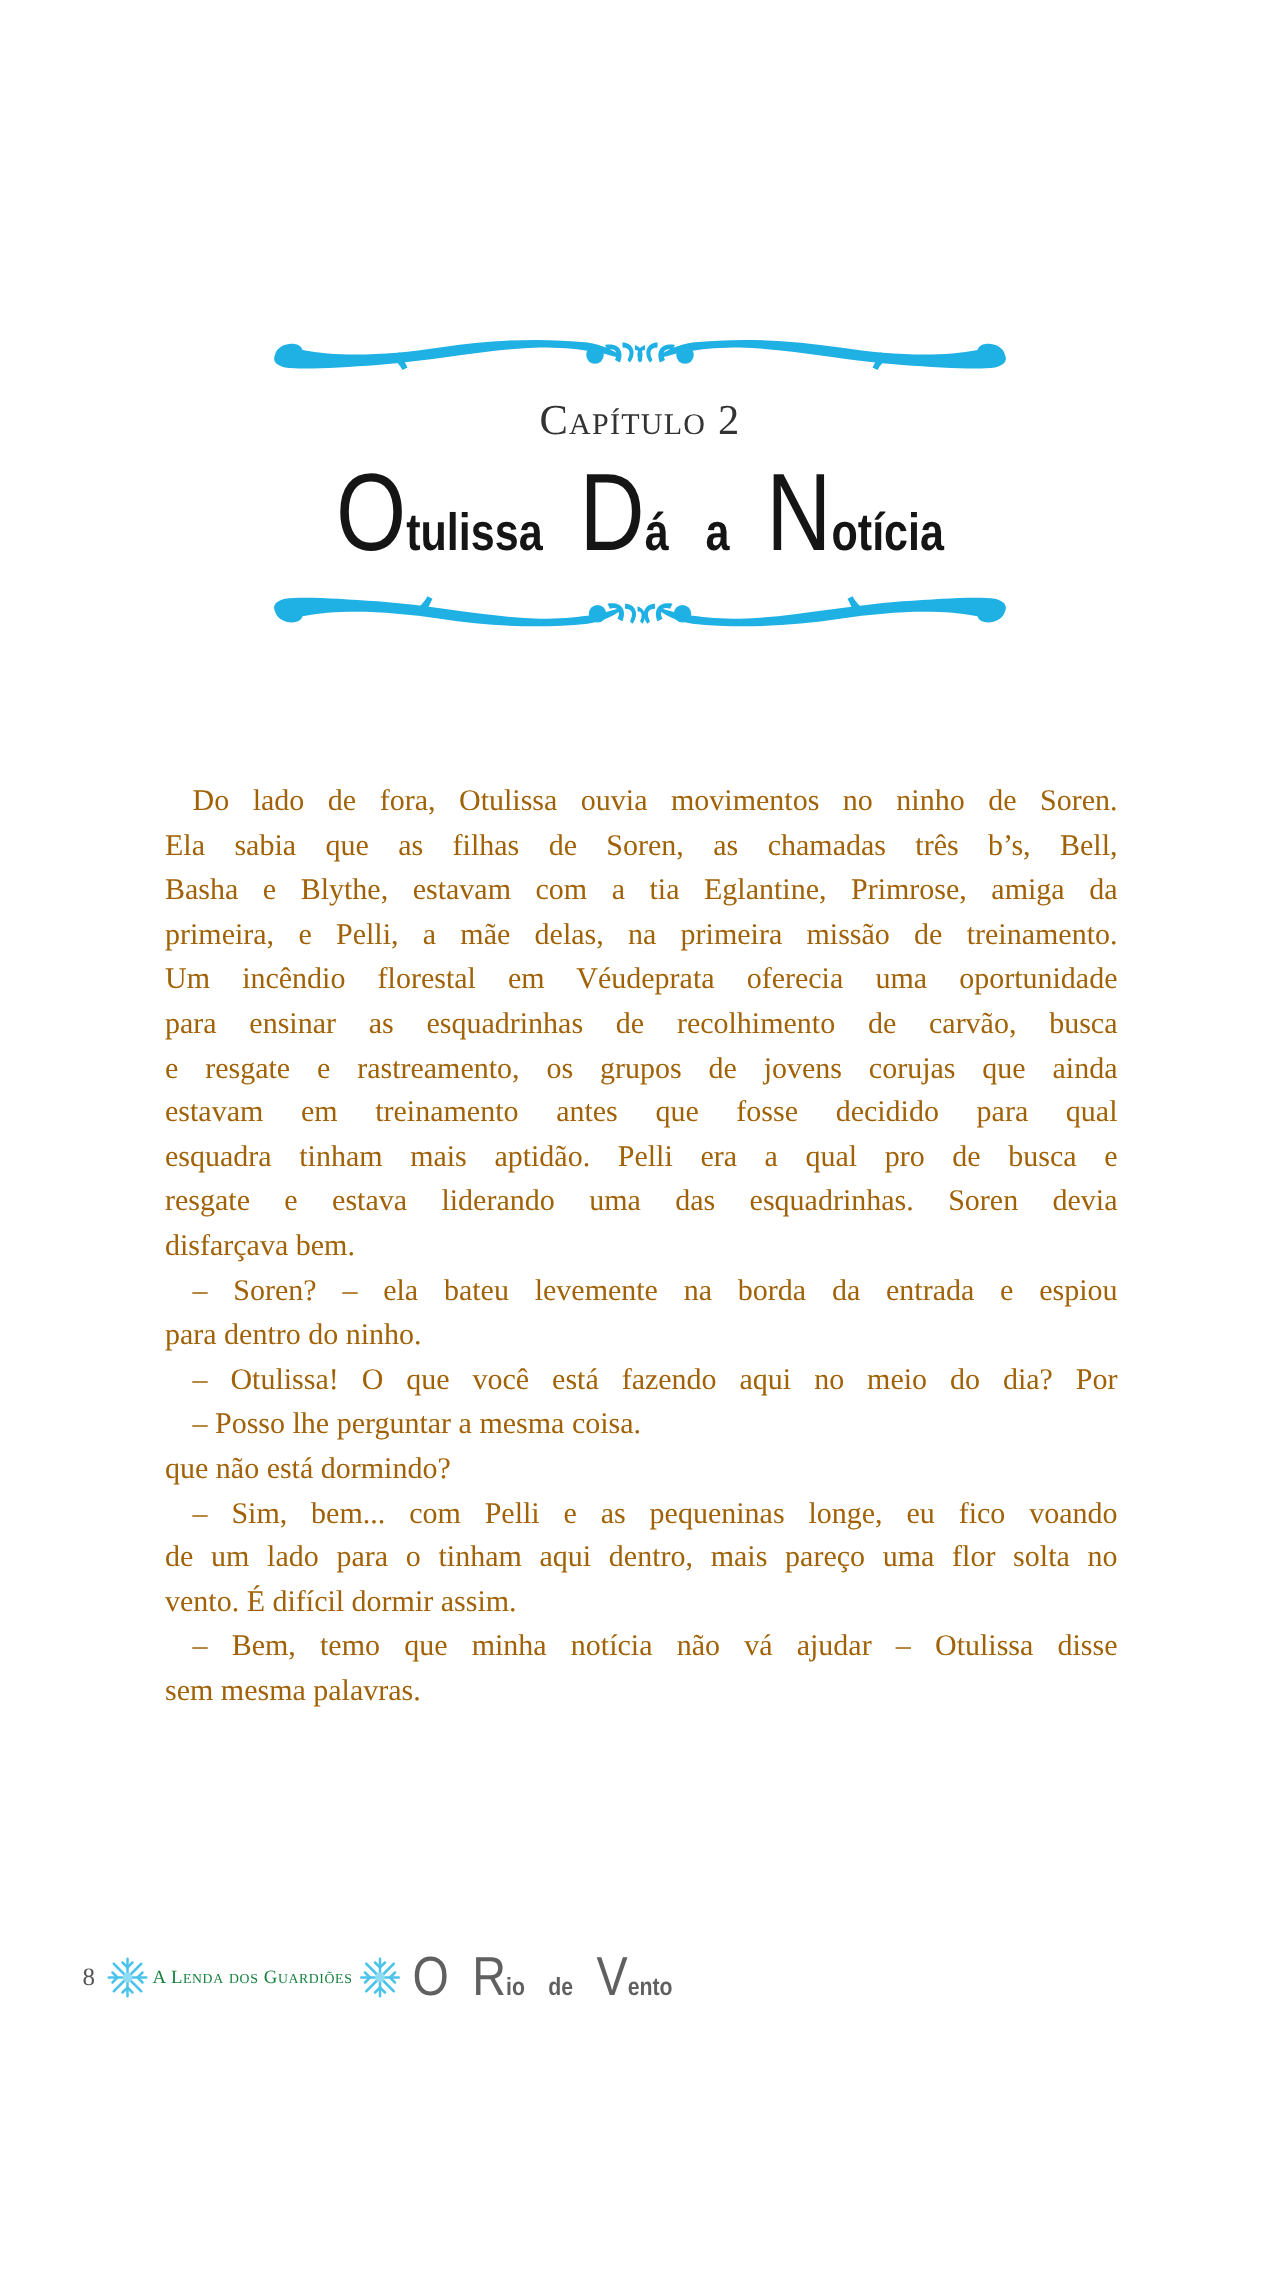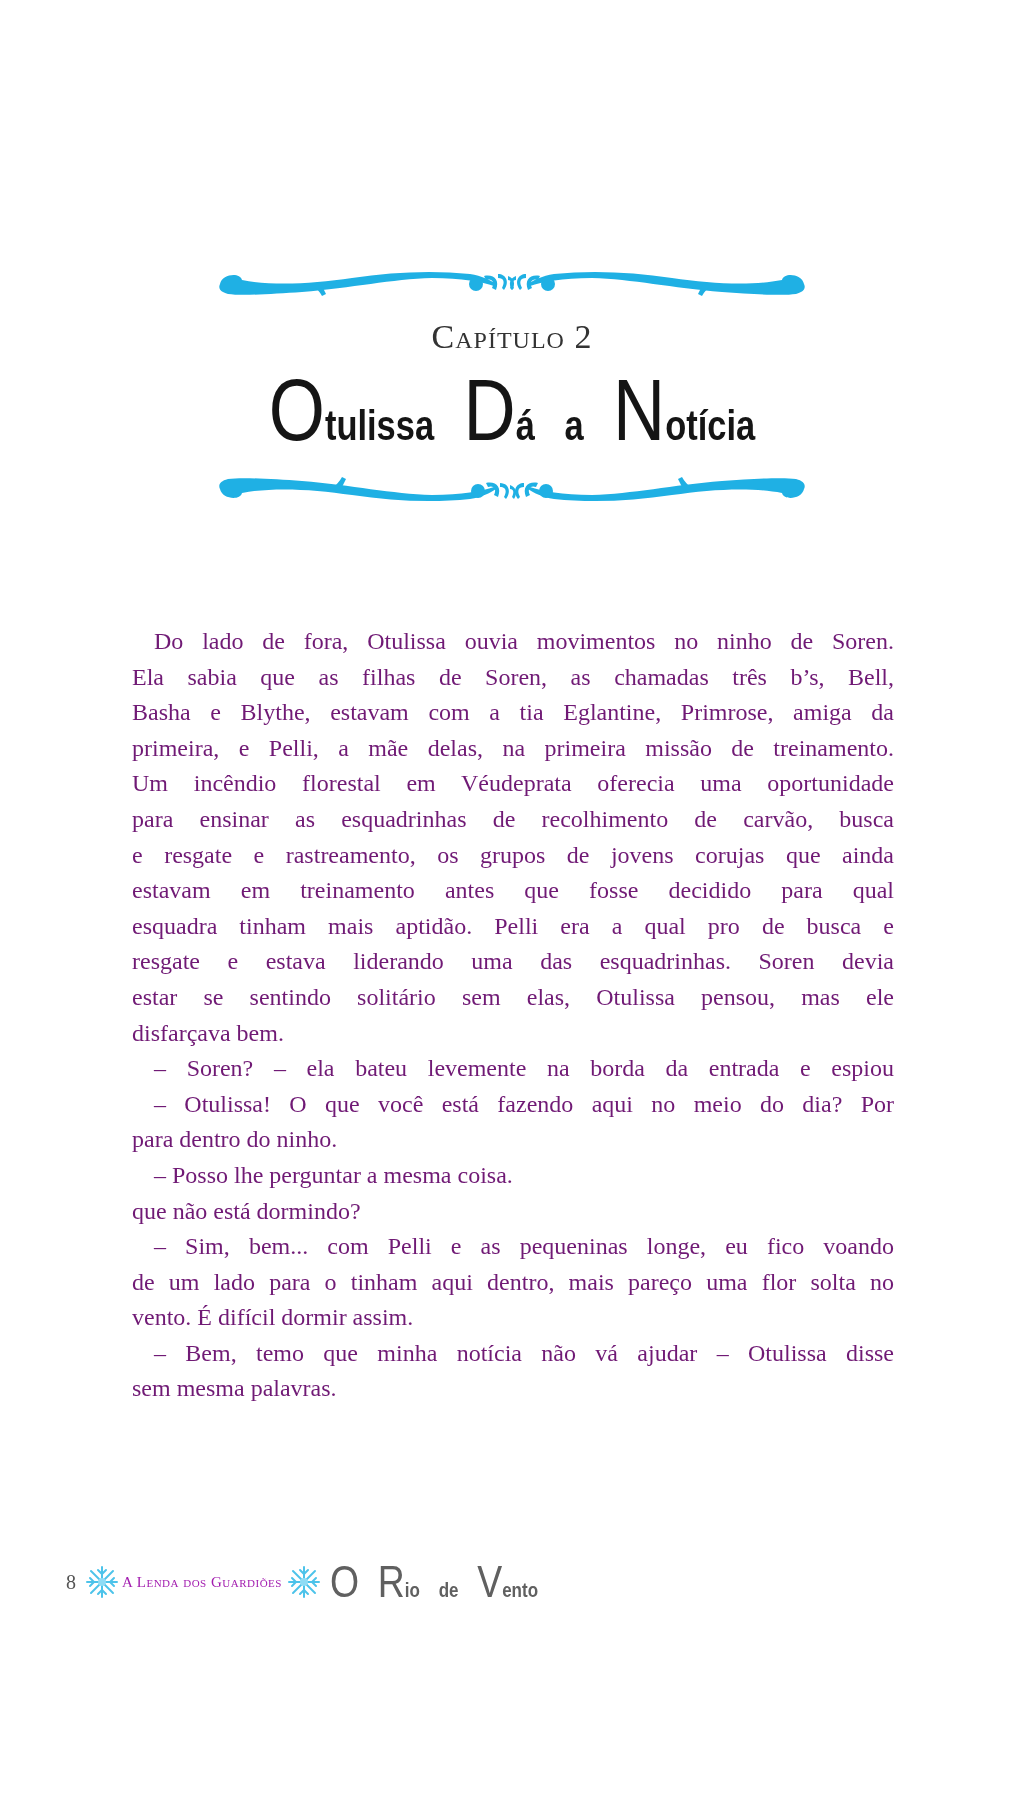--- a/index.html
+++ b/index.html
@@ -72,21 +72,21 @@
     }
 
     
     .body-text {
       position: absolute;
       left: 132px;
       top: 624px;
       width: 762px;
       font-family: "Liberation Serif", "DejaVu Serif", serif;
       font-size: 24px;
-      color: #701a75;
+      color: #a16207;
     }
     .line {
       height: 35.6px;
       line-height: 35.6px;
       white-space: nowrap;
       text-align: justify;
       text-align-last: justify;
     }
     .line.last {
       text-align-last: left;
@@ -113,21 +113,21 @@
     .snowflake {
       width: 36px;
       height: 36px;
       display: inline-block;
     }
     .snowflake svg { width: 100%; height: 100%; display: block; }
     .series-name {
       font-family: "Liberation Serif", "DejaVu Serif", serif;
       font-size: 15px;
       font-variant: small-caps;
-      color: #a21caf;
+      color: #15803d;
       letter-spacing: 0.5px;
       margin: 0 4px 0 2px;
     }
     .book-title {
       font-family: "Liberation Sans", "DejaVu Sans", sans-serif;
       color: #606060;
       margin-left: 8px;
       transform: scaleX(0.85);
       transform-origin: left center;
       display: inline-flex;
@@ -189,25 +189,24 @@
     <div class="line indent">Do lado de fora, Otulissa ouvia movimentos no ninho de Soren.</div>
     <div class="line">Ela sabia que as filhas de Soren, as chamadas três b’s, Bell,</div>
     <div class="line">Basha e Blythe, estavam com a tia Eglantine, Primrose, amiga da</div>
     <div class="line">primeira, e Pelli, a mãe delas, na primeira missão de treinamento.</div>
     <div class="line">Um incêndio florestal em Véudeprata oferecia uma oportunidade</div>
     <div class="line">para ensinar as esquadrinhas de recolhimento de carvão, busca</div>
     <div class="line">e resgate e rastreamento, os grupos de jovens corujas que ainda</div>
     <div class="line">estavam em treinamento antes que fosse decidido para qual</div>
     <div class="line">esquadra tinham mais aptidão. Pelli era a qual pro de busca e</div>
     <div class="line">resgate e estava liderando uma das esquadrinhas. Soren devia</div>
-    <div class="line">estar se sentindo solitário sem elas, Otulissa pensou, mas ele</div>
     <div class="line last">disfarçava bem.</div>
     <div class="line indent">– Soren? – ela bateu levemente na borda da entrada e espiou</div>
+    <div class="line last">para dentro do ninho.</div>
     <div class="line indent">– Otulissa! O que você está fazendo aqui no meio do dia? Por</div>
-    <div class="line last">para dentro do ninho.</div>
     <div class="line indent last">– Posso lhe perguntar a mesma coisa.</div>
     <div class="line last">que não está dormindo?</div>
     <div class="line indent">– Sim, bem... com Pelli e as pequeninas longe, eu fico voando</div>
     <div class="line">de um lado para o tinham aqui dentro, mais pareço uma flor solta no</div>
     <div class="line last">vento. É difícil dormir assim.</div>
     <div class="line indent">– Bem, temo que minha notícia não vá ajudar – Otulissa disse</div>
     <div class="line last">sem mesma palavras.</div>
   </div>
 
   <div class="footer">

